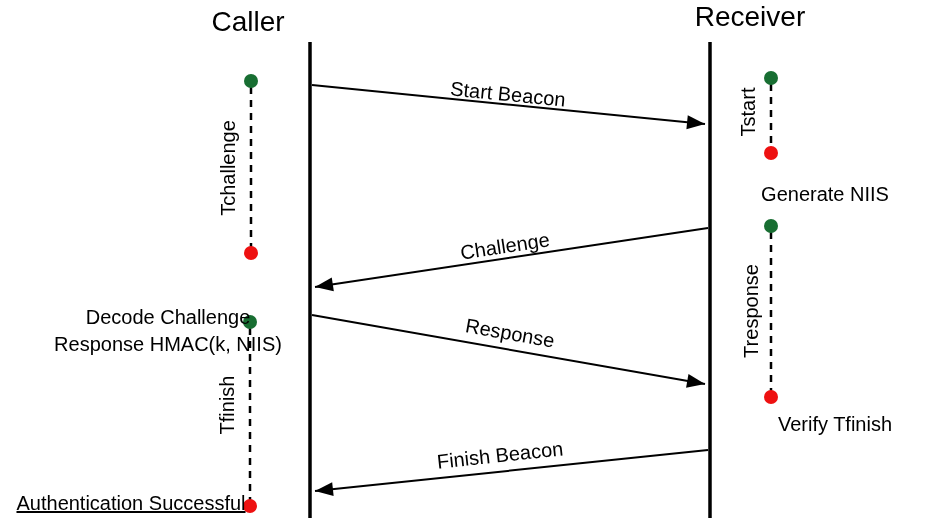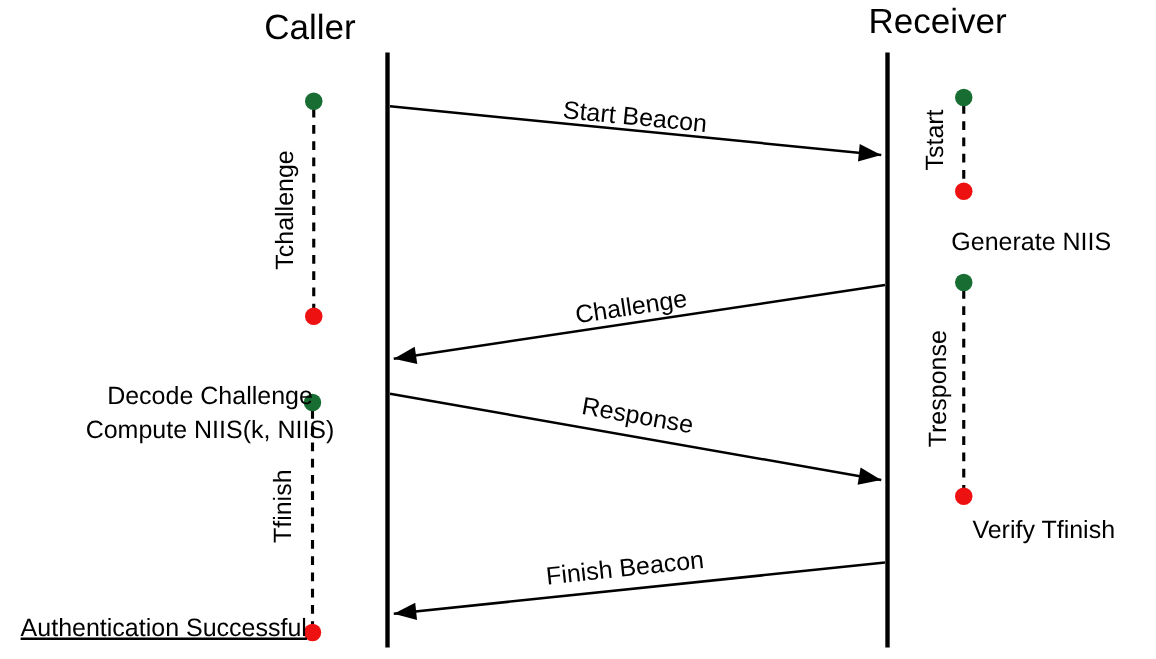--- a/index.html
+++ b/index.html
@@ -70,21 +70,21 @@
   <div class="lbl" style="left:508px; top:94px; transform: translate(-50%,-50%) rotate(5.6deg);">Start Beacon</div>
   <div class="lbl" style="left:505px; top:246px; transform: translate(-50%,-50%) rotate(-8.6deg);">Challenge</div>
   <div class="lbl" style="left:510px; top:333px; transform: translate(-50%,-50%) rotate(10deg);">Response</div>
   <div class="lbl" style="left:500px; top:455px; transform: translate(-50%,-50%) rotate(-6.1deg);">Finish Beacon</div>
 
   <div class="lbl rot-m90" style="left:228px; top:168px;">Tchallenge</div>
   <div class="lbl rot-m90" style="left:227px; top:405px;">Tfinish</div>
 
   <div class="lbl note-block" style="left:168px; top:291px;margin-top:40px;">
     <div>Decode Challenge</div>
-    <div>Compute NIIS(k, NIIS)</div>
+    <div>Response HMAC(k, NIIS)</div>
   </div>
   <div class="lbl" style="left:131px; top:503px;text-decoration:underline;">Authentication Successful</div>
 
   <div class="lbl rot-m90" style="left:748px; top:112px;">Tstart</div>
   <div class="lbl rot-m90" style="left:751px; top:311px;">Tresponse</div>
 
   <div class="lbl" style="left:825px; top:194px;">Generate NIIS</div>
   <div class="lbl" style="left:835px; top:424px;">Verify Tfinish</div>
 
 </div>

